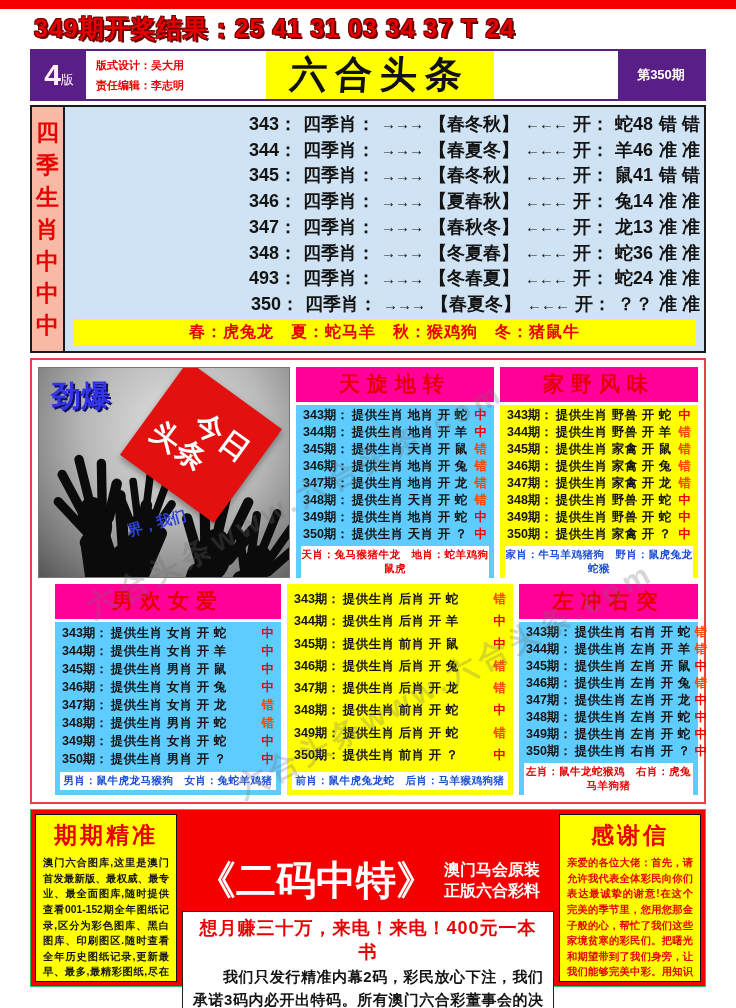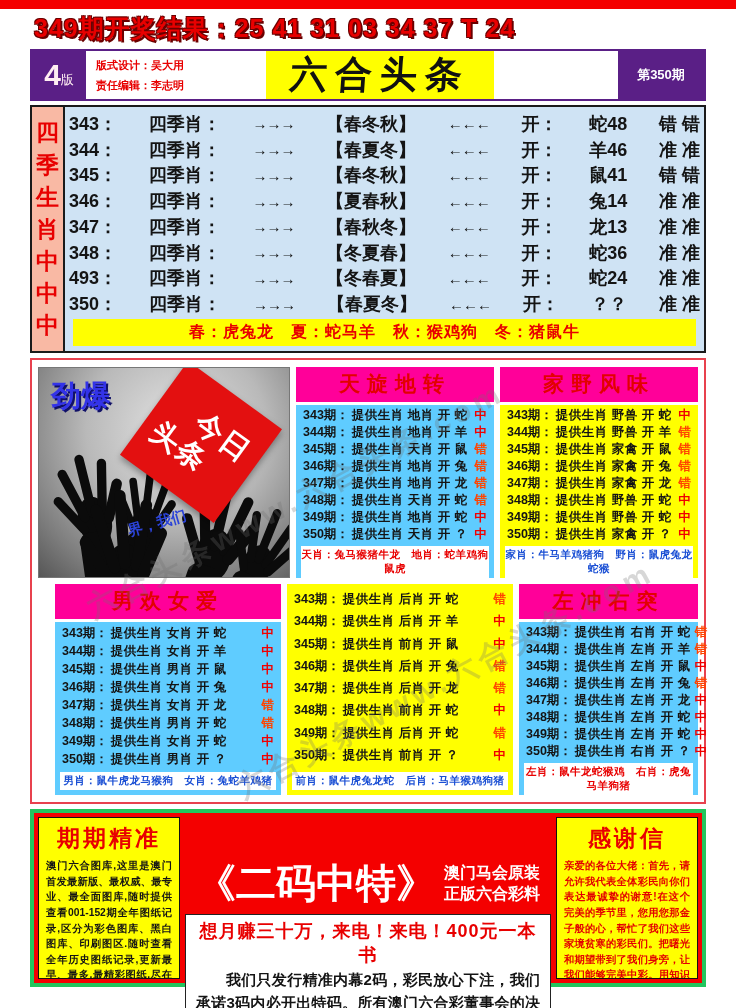--- a/index.html
+++ b/index.html
@@ -18,21 +18,21 @@
   .title-box{background:#ffff00;display:flex;align-items:center;padding:0 24px;}
   .paper-title{font-size:37px;font-weight:bold;color:#111;letter-spacing:8px;font-family:"Liberation Serif","DejaVu Serif",serif;transform:skewX(-4deg);}
   .mast-spacer{flex:1;}
   .issue-box{width:86px;background:#5a1f86;color:#fff;font-size:13px;font-weight:bold;display:flex;align-items:center;justify-content:center;}
   
   .season{margin:4px 30px 0;height:248px;border:2px solid #1a1a1a;background:#cfe3f4;display:flex;box-sizing:border-box;}
   .season-side{width:31px;background:#f9b9a4;border-right:2px solid #1a1a1a;display:flex;flex-direction:column;
                align-items:center;justify-content:center;color:#e80000;font-weight:bold;font-size:23px;line-height:1.4;}
   .season-main{flex:1;display:flex;flex-direction:column;padding:3px 4px 5px;}
   .season-rows{flex:1;display:flex;flex-direction:column;justify-content:space-evenly;}
-  .season-row{display:flex;align-items:center;justify-content:space-between;gap:21px;font-size:18px;font-weight:bold;color:#141414;}
+  .season-row{display:flex;align-items:center;justify-content:flex-end;gap:6px;font-size:18px;font-weight:bold;color:#141414;}
   .season-row .arrows{font-size:15px;letter-spacing:-1px;}
   .season-footer{margin:1px 4px 0;background:#ffff00;color:#e80000;font-weight:bold;font-size:16px;
                  text-align:center;padding:3px 0;letter-spacing:1px;}
   
   .mid{position:relative;margin:5px 30px 0;height:446px;border:2px solid #e8414e;box-sizing:border-box;
        padding:7px 6px;display:flex;flex-direction:column;gap:6px;background:#fff;}
   .mid-row{flex:1;display:flex;gap:6px;min-height:0;}
   .watermark{position:absolute;color:rgba(110,110,110,.28);font-size:30px;font-weight:bold;letter-spacing:5px;
              transform:rotate(-28deg);pointer-events:none;white-space:nowrap;z-index:5;}
   
@@ -61,21 +61,21 @@
   .p-row{display:flex;align-items:center;font-size:12.5px;font-weight:bold;color:#141414;white-space:nowrap;}
   .p-text{flex:1;margin-left:3px;letter-spacing:.5px;}
   .verdict{margin-left:4px;color:#f00000;}
   .verdict.miss{color:#ff4400;}
   .panel-footer{margin:3px 5px 5px;font-size:10.5px;font-weight:bold;text-align:center;padding:2px 0;letter-spacing:.5px;}
   .strip-yellow{background:#ffffff;}
   .strip-white{background:#ffffff;}
   .txt-red{color:#e80000;}
   .txt-blue{color:#1a4fd4;}
   
-  .bottom{margin:5px 30px 0;height:178px;background:#f40000;border:4px solid #22c55e;box-sizing:border-box;
+  .bottom{margin:5px 30px 0;height:178px;background:#f40000;border:1px solid #22c55e;box-sizing:border-box;
           padding:4px;display:flex;gap:5px;}
   .b-side{width:142px;background:#ffff00;border:1px solid #111;box-sizing:border-box;padding:5px 7px;overflow:hidden;}
   .b-title{color:#e80000;font-size:23px;font-weight:bold;text-align:center;letter-spacing:3px;margin-bottom:4px;}
   .b-body{font-size:10.3px;line-height:1.52;font-weight:bold;text-align:justify;}
   .b-body.black{color:#141414;}
   .b-body.red{color:#e30000;}
   .b-center{flex:1;display:flex;flex-direction:column;min-width:0;margin-top:38px;}
   .b-head{display:flex;align-items:center;justify-content:center;gap:8px;color:#fff;padding:1px 0 3px;}
   .big-title{font-size:40px;font-weight:bold;white-space:nowrap;}
   .subs{font-size:16px;font-weight:bold;line-height:1.3;white-space:nowrap;}

